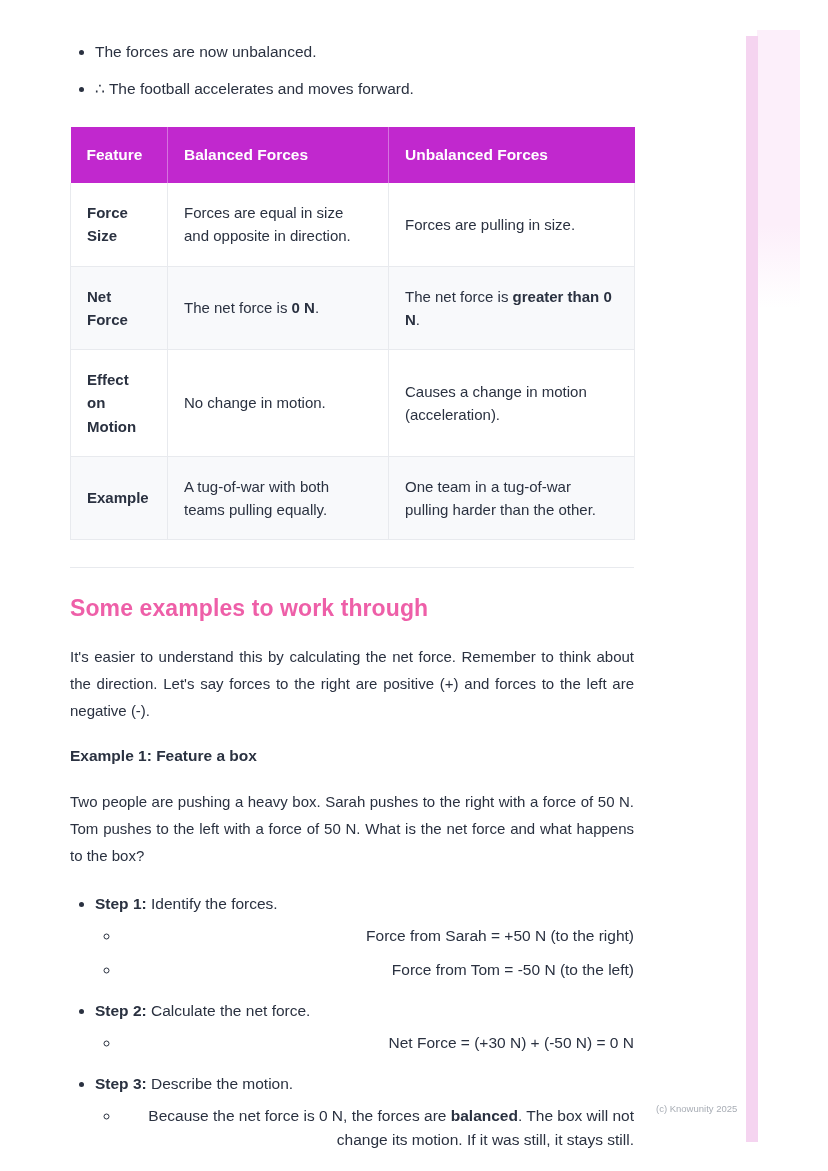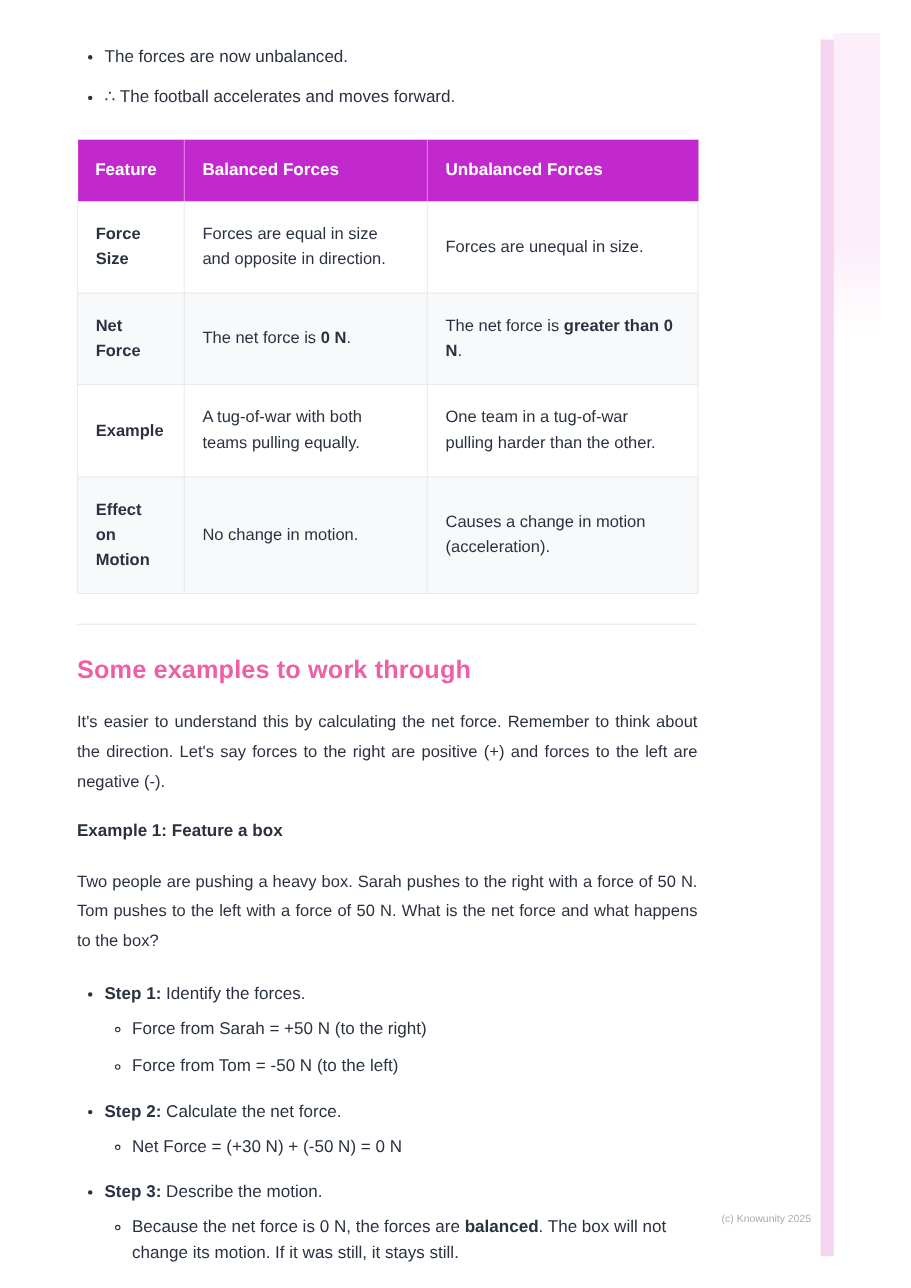--- a/index.html
+++ b/index.html
@@ -31,21 +31,21 @@
     font-size: 15.5px;
     line-height: 1.55;
   }
   ul.toplist > li { margin-bottom: 13px; }
   ul.intro-list { margin-bottom: 26px; }
   ul.sublist {
     list-style: circle outside;
     padding-left: 25px;
     margin-top: 8px;
   }
-  ul.sublist > li { margin-bottom: 10px; }
+  ul.sublist > li { margin-bottom: 10px; text-align: right; }
   table.forces {
     border-collapse: collapse;
     width: 564px;
     margin-bottom: 27px;
     table-layout: fixed;
     border-radius: 29px;
   }
   table.forces col.c1 { width: 97px; }
   table.forces col.c2 { width: 221px; }
   table.forces col.c3 { width: 246px; }
@@ -127,36 +127,36 @@
         <tr>
           <th>Feature</th>
           <th>Balanced Forces</th>
           <th>Unbalanced Forces</th>
         </tr>
       </thead>
       <tbody>
         <tr>
           <td class="feat">Force Size</td>
           <td><span>Forces are equal in size and opposite in direction.</span><b></b><span></span></td>
-          <td><span>Forces are unequal in size.</span><b></b><span></span></td>
+          <td><span>Forces are pulling in size.</span><b></b><span></span></td>
         </tr>
         <tr>
           <td class="feat">Net Force</td>
           <td><span>The net force is </span><b>0 N</b><span>.</span></td>
           <td><span>The net force is </span><b>greater than 0 N</b><span>.</span></td>
         </tr>
         <tr>
+          <td class="feat">Effect on Motion</td>
+          <td><span>No change in motion.</span><b></b><span></span></td>
+          <td><span>Causes a change in motion (acceleration).</span><b></b><span></span></td>
+        </tr>
+        <tr>
           <td class="feat">Example</td>
           <td><span>A tug-of-war with both teams pulling equally.</span><b></b><span></span></td>
           <td><span>One team in a tug-of-war pulling harder than the other.</span><b></b><span></span></td>
-        </tr>
-        <tr>
-          <td class="feat">Effect on Motion</td>
-          <td><span>No change in motion.</span><b></b><span></span></td>
-          <td><span>Causes a change in motion (acceleration).</span><b></b><span></span></td>
         </tr>
       </tbody>
     </table>
 
     <hr class="divider">
 
     <h2 class="section-heading">Some examples to work through</h2>
 
     <p class="body-para">It's easier to understand this by calculating the net force. Remember to think about the direction. Let's say forces to the right are positive (+) and forces to the left are negative (-).</p>
 

